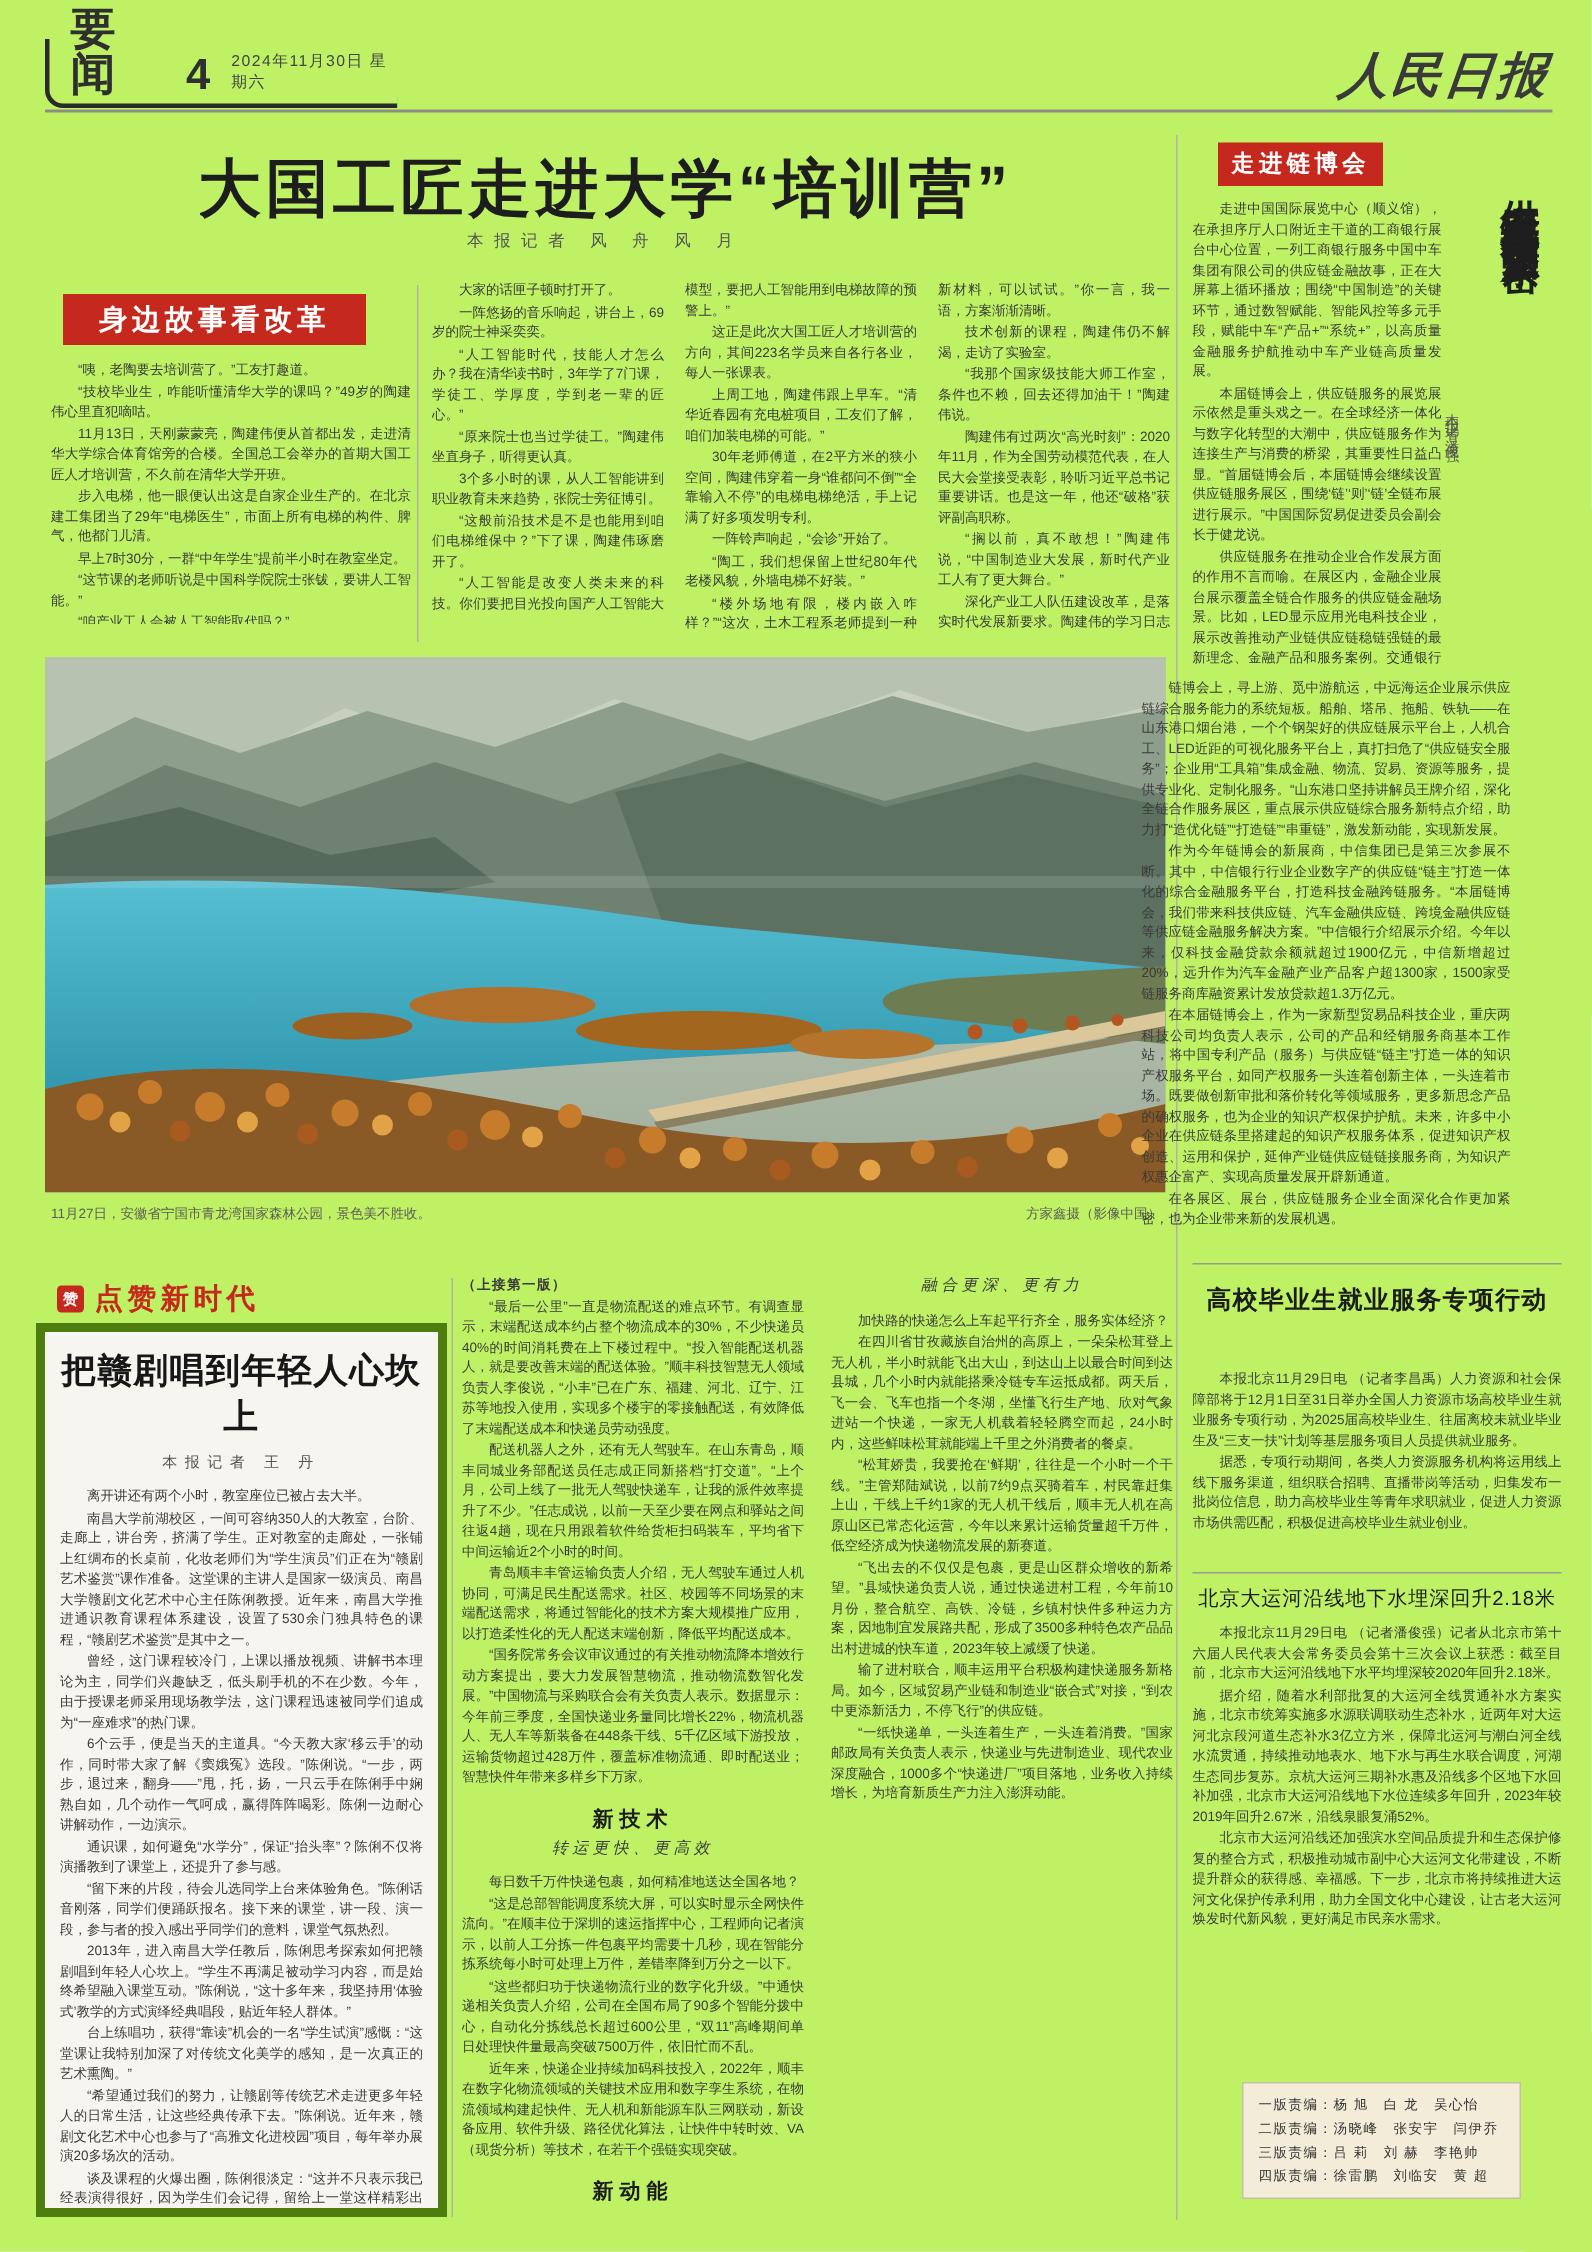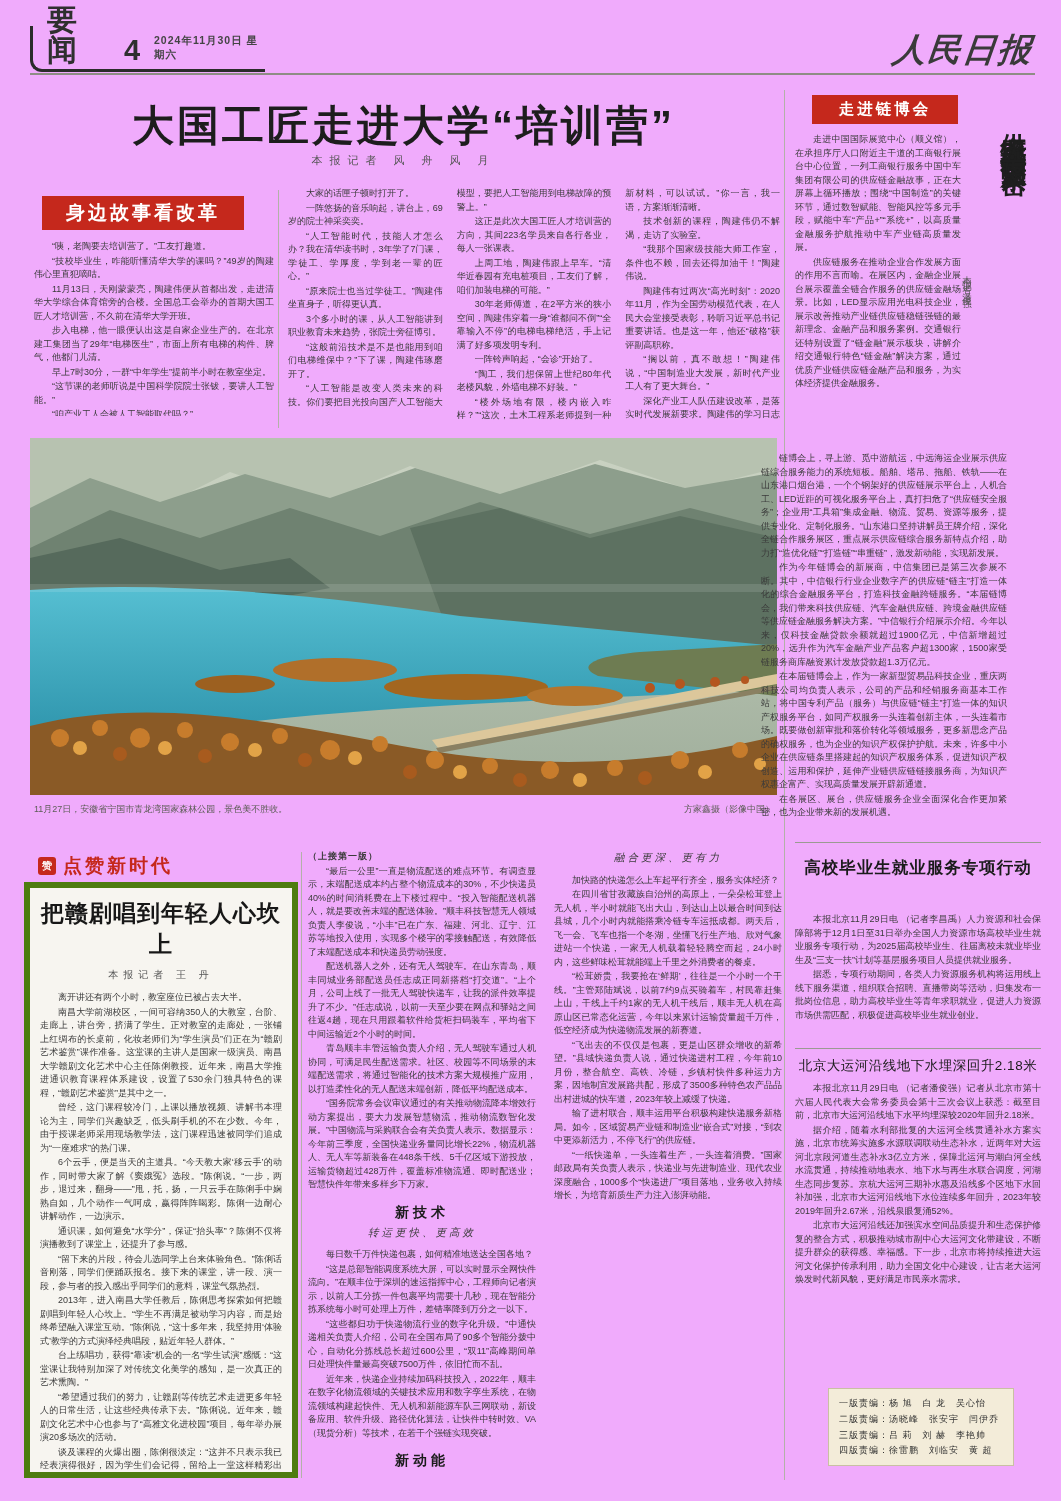--- a/index.html
+++ b/index.html
@@ -3,34 +3,34 @@
 <meta charset="utf-8">
 <style>
   html,body{margin:0;padding:0;}
   body{
     width:1061px;height:1501px;position:relative;
     background:#eceae4;
     font-family:"Liberation Sans","DejaVu Sans",sans-serif;
     color:#2f2f2f;
     -webkit-font-smoothing:antialiased;
   }
-  .page{position:absolute;inset:0;background:#f0abfc;overflow:hidden;}
+  .page{position:absolute;inset:0;background:#bef264;overflow:hidden;}
   .rule-h{position:absolute;background:#8e8d85;height:1.5px;}
   .rule-v{position:absolute;background:#b3b1a8;width:1px;}
 
   
   .kicker-box{
     position:absolute;left:30px;top:26px;width:235px;height:46px;
     border-left:3px solid #2b2b2b;border-bottom:3px solid #2b2b2b;
     border-bottom-left-radius:12px;
     display:flex;align-items:flex-end;gap:14px;padding:0 0 4px 14px;box-sizing:border-box;
   }
   .kicker{font-size:30px;font-weight:bold;letter-spacing:6px;line-height:1;}
   .pageno{font-size:29px;font-weight:bold;line-height:1;}
-  .dateline{font-size:10.5px;color:#444;padding-bottom:3px;letter-spacing:1px;font-weight:bold;}
+  .dateline{font-size:10.5px;color:#444;padding-bottom:3px;letter-spacing:1px;font-weight:normal;}
   .masthead{
     position:absolute;right:28px;top:28px;width:220px;height:44px;
     font-family:"Liberation Serif","DejaVu Serif",serif;
     font-size:33px;font-weight:bold;font-style:italic;color:#3a3a3a;
     text-align:right;letter-spacing:2px;transform:skewX(-6deg);
   }
 
   
   .lead-headline{
     position:absolute;left:30px;top:98px;width:747px;text-align:center;
@@ -39,21 +39,21 @@
   }
   .lead-byline{
     position:absolute;left:30px;top:153px;width:747px;text-align:center;
     font-size:11px;color:#555;letter-spacing:7px;
   }
   .red-tag{
     background:#c5281c;color:#fff;font-weight:bold;
     display:flex;align-items:center;justify-content:center;letter-spacing:3px;
   }
   .tag-main{position:absolute;left:42px;top:196px;width:202px;height:34px;font-size:19px;font-family:Liberation Mono, monospace;}
-  .tag-chain{position:absolute;left:812px;top:95px;width:146px;height:29px;font-size:15.5px;}
+  .tag-chain{position:absolute;left:812px;top:95px;width:110px;height:29px;font-size:15.5px;}
 
   .bodytext{font-size:9px;line-height:1.5;text-align:justify;color:#3a3a3a;overflow:hidden;}
   .bodytext p{margin:0 0 1px;text-indent:2em;}
   .sidebar-story{position:absolute;left:34px;top:240px;width:240px;height:176px;}
   .lead-cols{position:absolute;left:288px;top:187px;width:492px;height:243px;
     column-count:3;column-gap:14px;column-fill:auto;}
 
   
   .photo-wrap{position:absolute;left:30px;top:438px;width:747px;height:357px;overflow:hidden;background:#9fb0a2;}
   .photo-caption-row{position:absolute;left:34px;top:803px;width:740px;display:flex;justify-content:space-between;
@@ -228,20 +228,21 @@
     <span>11月27日，安徽省宁国市青龙湾国家森林公园，景色美不胜收。</span>
     <span>方家鑫摄（影像中国）</span>
   </div>
 
   <div class="rule-v" style="left:784px;top:90px;height:1390px;"></div>
   <div class="red-tag tag-chain">走进链博会</div>
   <div class="chain-headline-v">供应链服务推动合作更加紧密</div>
   <div class="chain-byline-v">本报记者  潘俊强</div>
   <div class="chain-text-top bodytext">
       <p class="para">走进中国国际展览中心（顺义馆），在承担序厅人口附近主干道的工商银行展台中心位置，一列工商银行服务中国中车集团有限公司的供应链金融故事，正在大屏幕上循环播放；围绕“中国制造”的关键环节，通过数智赋能、智能风控等多元手段，赋能中车“产品+”“系统+”，以高质量金融服务护航推动中车产业链高质量发展。</p>
+      <p class="para">本届链博会上，供应链服务的展览展示依然是重头戏之一。在全球经济一体化与数字化转型的大潮中，供应链服务作为连接生产与消费的桥梁，其重要性日益凸显。“首届链博会后，本届链博会继续设置供应链服务展区，围绕‘链’‘则’‘链’全链布展进行展示。”中国国际贸易促进委员会副会长于健龙说。</p>
       <p class="para">供应链服务在推动企业合作发展方面的作用不言而喻。在展区内，金融企业展台展示覆盖全链合作服务的供应链金融场景。比如，LED显示应用光电科技企业，展示改善推动产业链供应链稳链强链的最新理念、金融产品和服务案例。交通银行还特别设置了“链金融”展示板块，讲解介绍交通银行特色“链金融”解决方案，通过优质产业链供应链金融产品和服务，为实体经济提供金融服务。</p>
     </div>
   <div class="chain-text-bottom bodytext">
       <p class="para">链博会上，寻上游、觅中游航运，中远海运企业展示供应链综合服务能力的系统短板。船舶、塔吊、拖船、铁轨——在山东港口烟台港，一个个钢架好的供应链展示平台上，人机合工、LED近距的可视化服务平台上，真打扫危了“供应链安全服务”；企业用“工具箱”集成金融、物流、贸易、资源等服务，提供专业化、定制化服务。“山东港口坚持讲解员王牌介绍，深化全链合作服务展区，重点展示供应链综合服务新特点介绍，助力打“造优化链”“打造链”“串重链”，激发新动能，实现新发展。</p>
       <p class="para">作为今年链博会的新展商，中信集团已是第三次参展不断。其中，中信银行行业企业数字产的供应链“链主”打造一体化的综合金融服务平台，打造科技金融跨链服务。“本届链博会，我们带来科技供应链、汽车金融供应链、跨境金融供应链等供应链金融服务解决方案。”中信银行介绍展示介绍。今年以来，仅科技金融贷款余额就超过1900亿元，中信新增超过20%，远升作为汽车金融产业产品客户超1300家，1500家受链服务商库融资累计发放贷款超1.3万亿元。</p>
       <p class="para">在本届链博会上，作为一家新型贸易品科技企业，重庆两科技公司均负责人表示，公司的产品和经销服务商基本工作站，将中国专利产品（服务）与供应链“链主”打造一体的知识产权服务平台，如同产权服务一头连着创新主体，一头连着市场。既要做创新审批和落价转化等领域服务，更多新思念产品的确权服务，也为企业的知识产权保护护航。未来，许多中小企业在供应链条里搭建起的知识产权服务体系，促进知识产权创造、运用和保护，延伸产业链供应链链接服务商，为知识产权惠企富产、实现高质量发展开辟新通道。</p>
       <p class="para">在各展区、展台，供应链服务企业全面深化合作更加紧密，也为企业带来新的发展机遇。</p>
     </div>
 
   <div class="dianzan-head">

